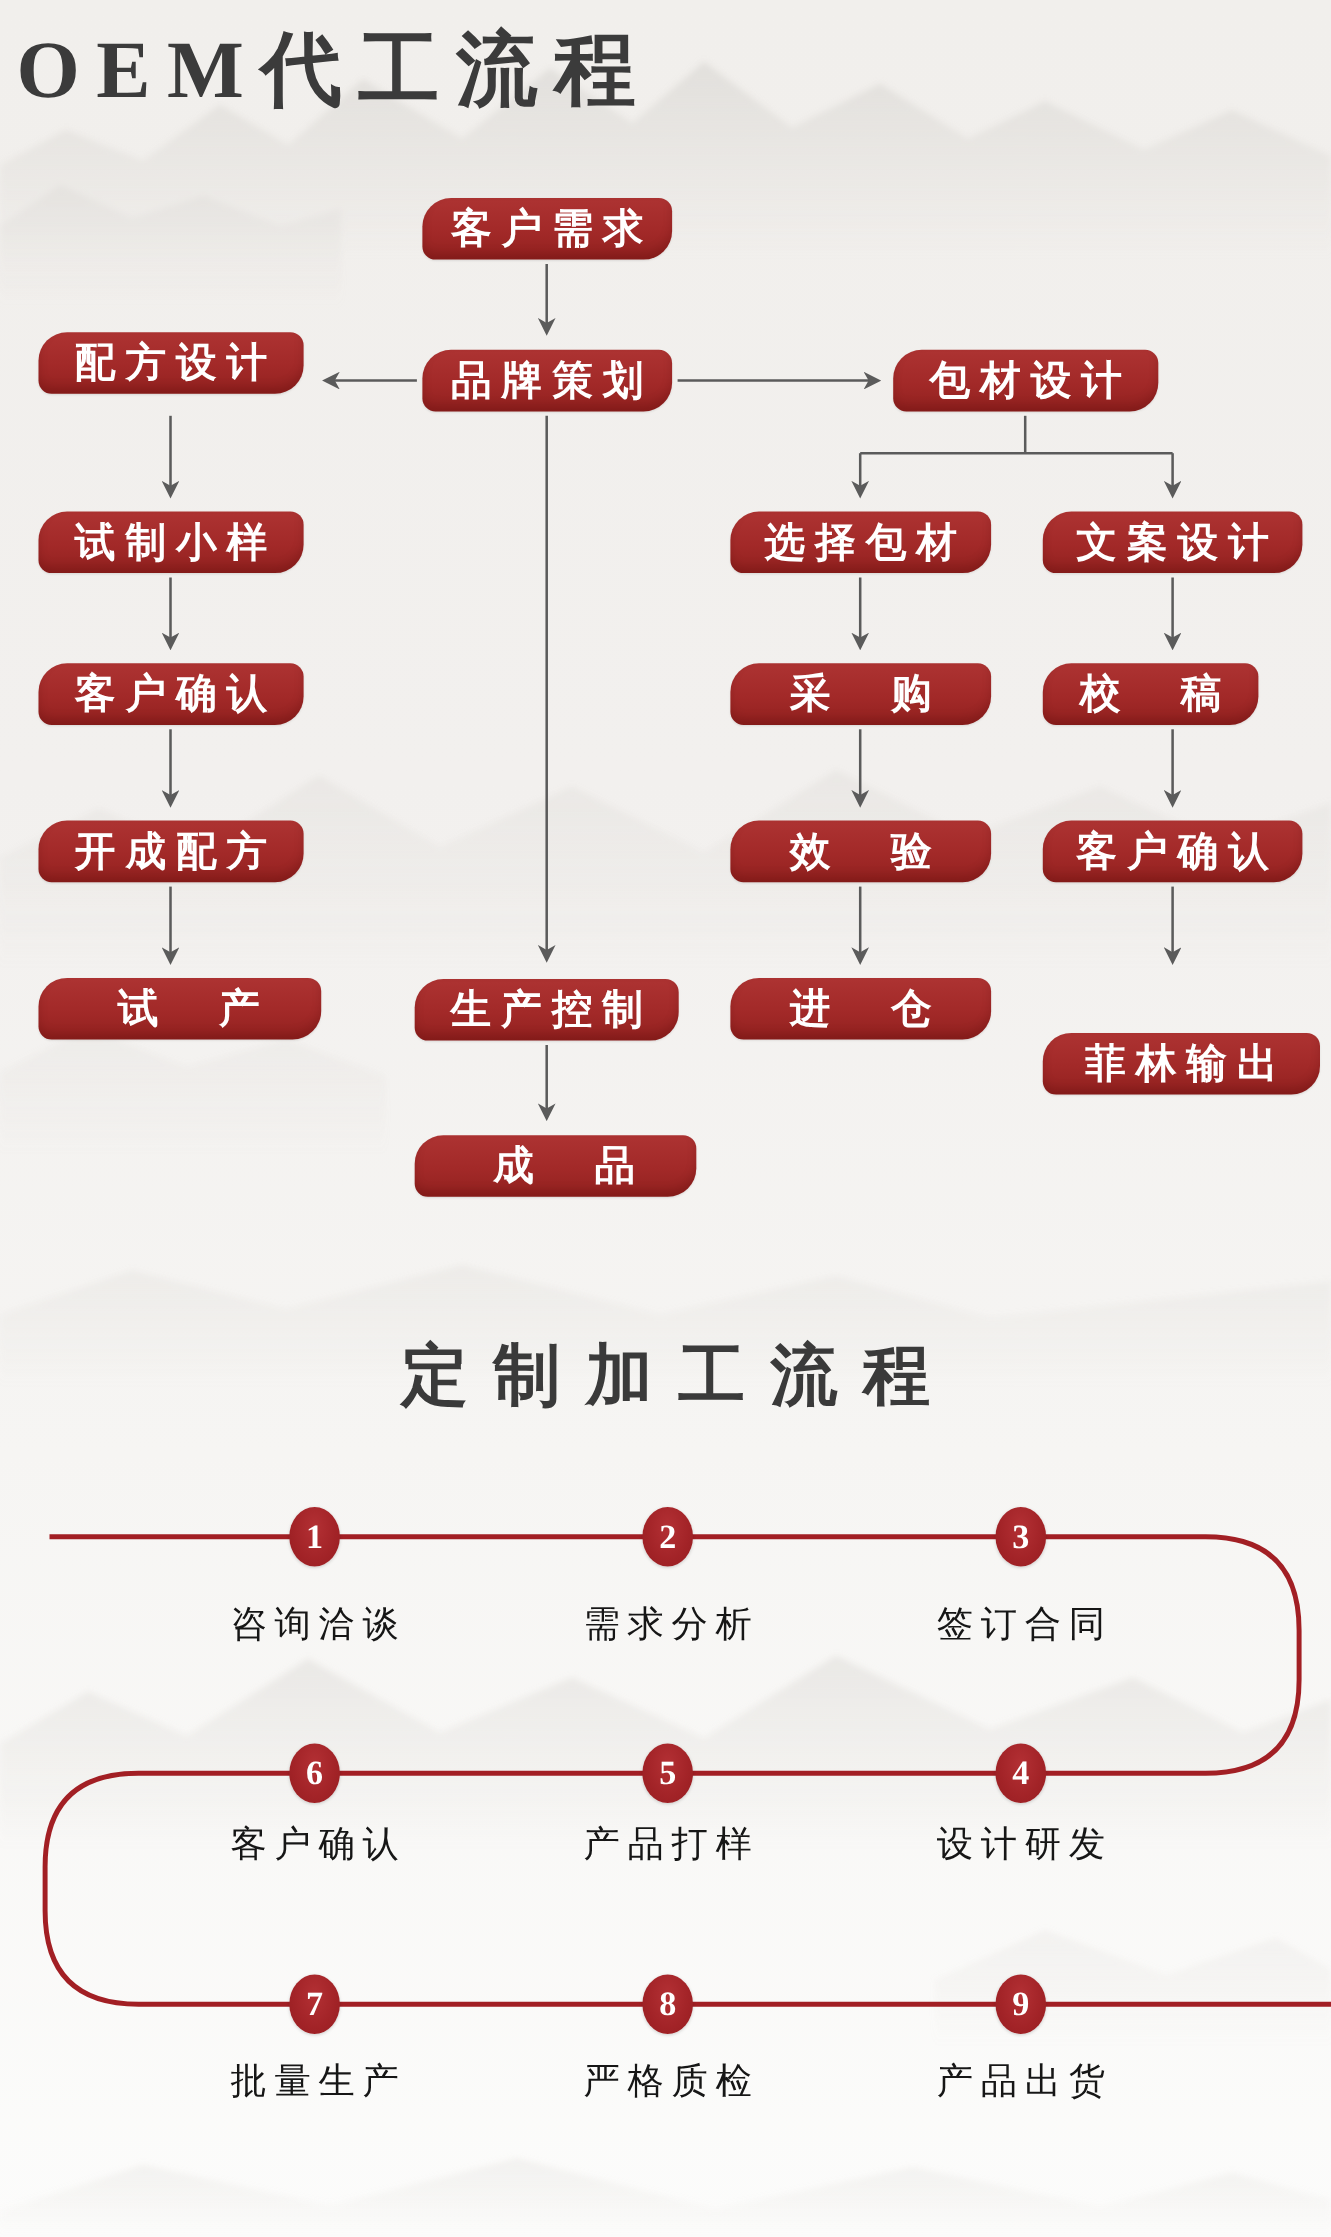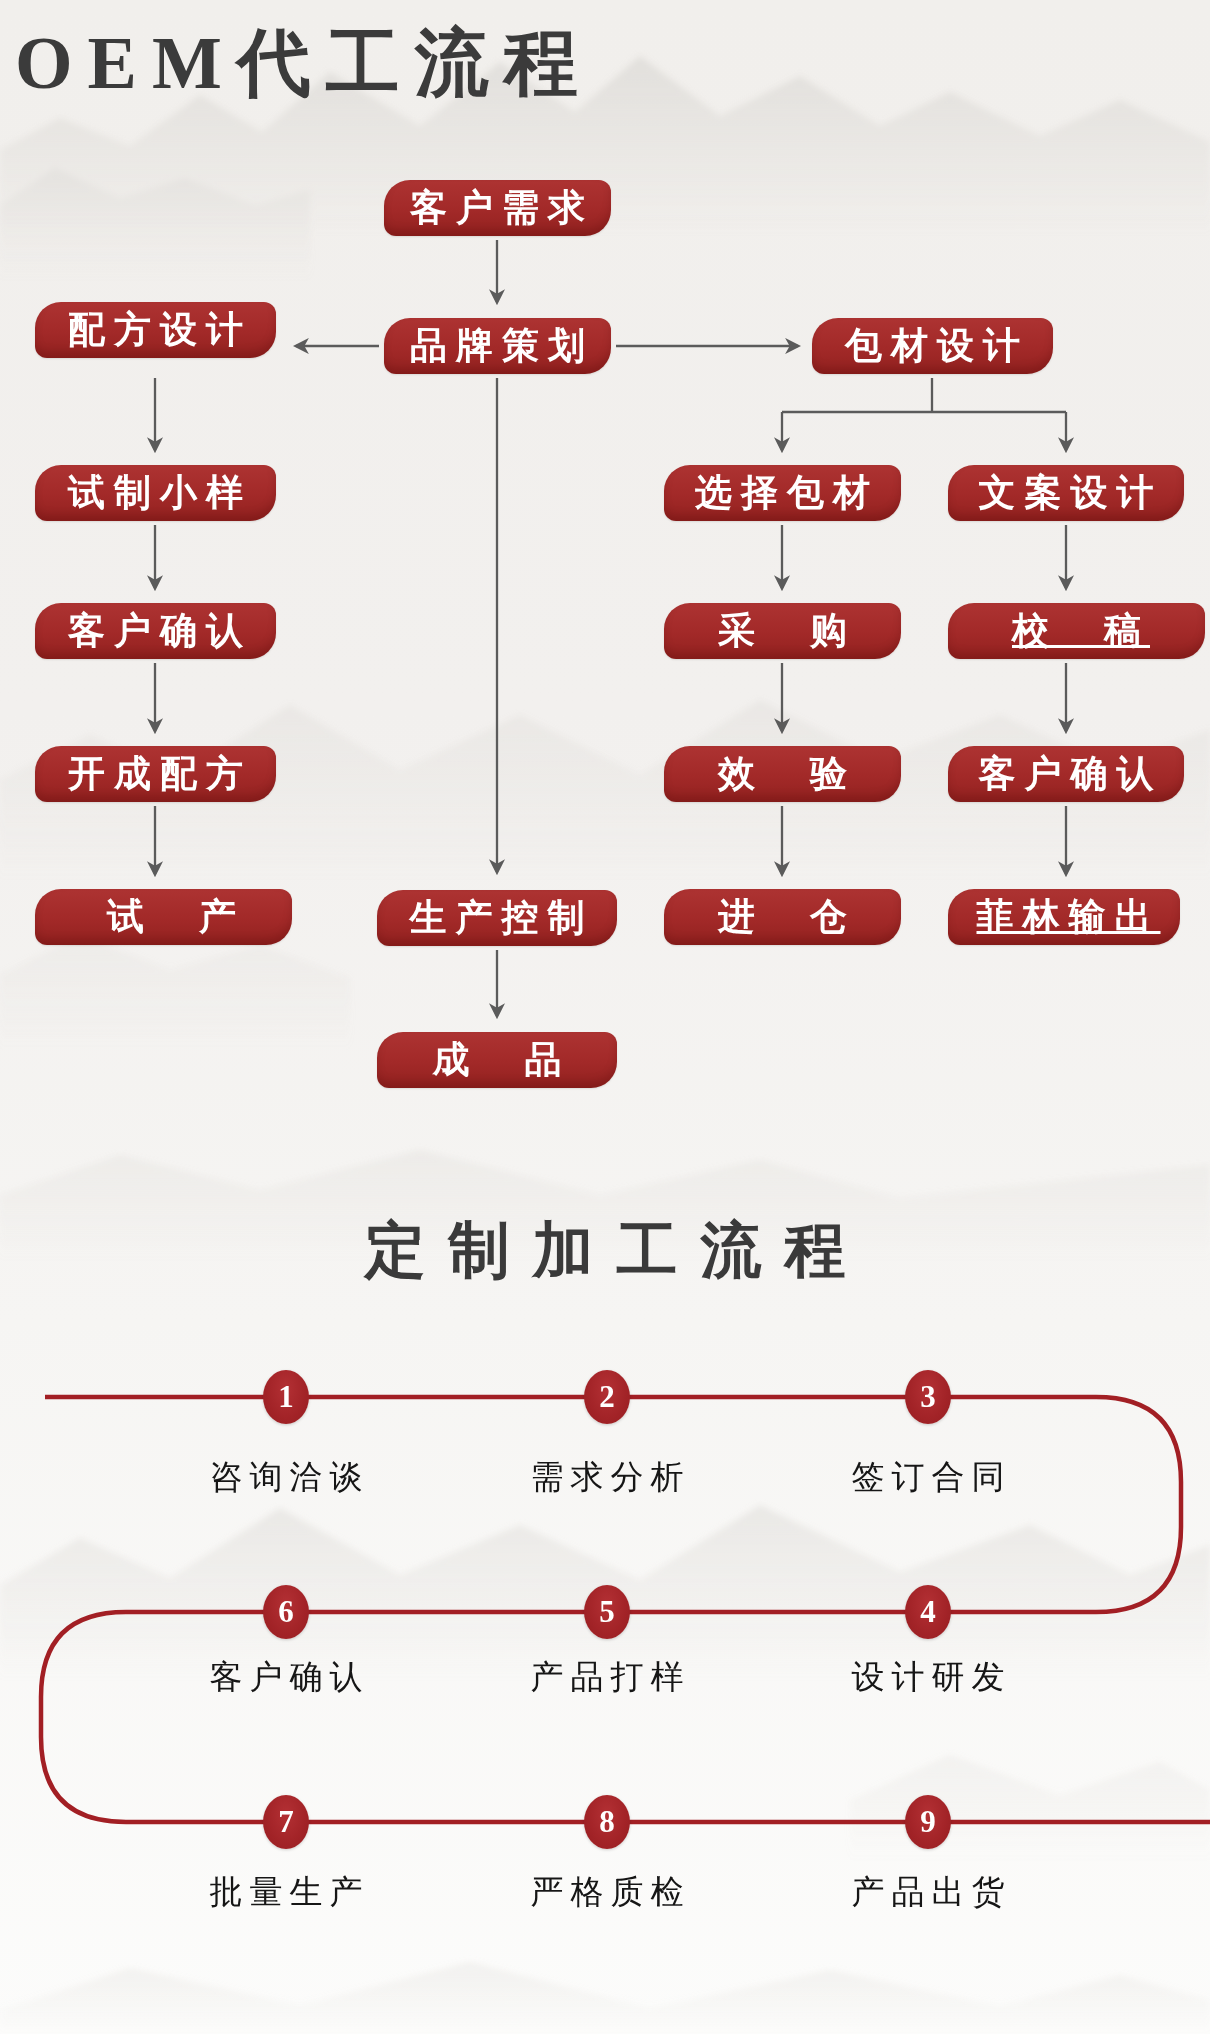--- a/index.html
+++ b/index.html
@@ -25,29 +25,29 @@
       white-space:nowrap;}
   .b-kehu{left:384px;top:180px;width:227px;}
   .b-pinpai{left:384px;top:318px;width:227px;}
   .b-peifang{left:35px;top:302px;width:241px;}
   .b-baocai{left:812px;top:318px;width:241px;}
   .b-shizhi{left:35px;top:465px;width:241px;}
   .b-xuanze{left:664px;top:465px;width:237px;}
   .b-wenan{left:948px;top:465px;width:236px;}
   .b-kequeren1{left:35px;top:603px;width:241px;}
   .b-caigou{left:664px;top:603px;width:237px;}
-  .b-jiaogao{left:948px;top:603px;width:257px;text-decoration:underline;}
+  .b-jiaogao{left:948px;top:603px;width:196px;}
   .b-kaicheng{left:35px;top:746px;width:241px;}
   .b-xiaoyan{left:664px;top:746px;width:237px;}
   .b-kequeren2{left:948px;top:746px;width:236px;}
   .b-shichan{left:35px;top:889px;width:241px;padding-left:16px;}
   .b-shengchan{left:377px;top:890px;width:240px;}
   .b-jincang{left:664px;top:889px;width:237px;}
-  .b-feilin{left:948px;top:889px;width:232px;text-decoration:underline;}
-  .b-chengpin{left:377px;top:1032px;width:240px;}
+  .b-feilin{left:948px;top:939px;width:252px;}
+  .b-chengpin{left:377px;top:1032px;width:240px;padding-left:16px;}
 
   
   .dot{position:absolute;width:46px;height:54px;border-radius:50%;
       transform:translate(-50%,-50%);
       background:radial-gradient(ellipse at 50% 35%,#b33034 0%,#a22327 60%,#951d21 100%);
       box-shadow:0 1px 3px rgba(0,0,0,.18);
       display:flex;align-items:center;justify-content:center;
       color:#fff;font-size:31px;font-weight:600;}
   .lbl{position:absolute;transform:translate(-50%,-50%);white-space:nowrap;
       font-size:33px;font-weight:400;letter-spacing:7px;text-indent:7px;color:#161616;}

